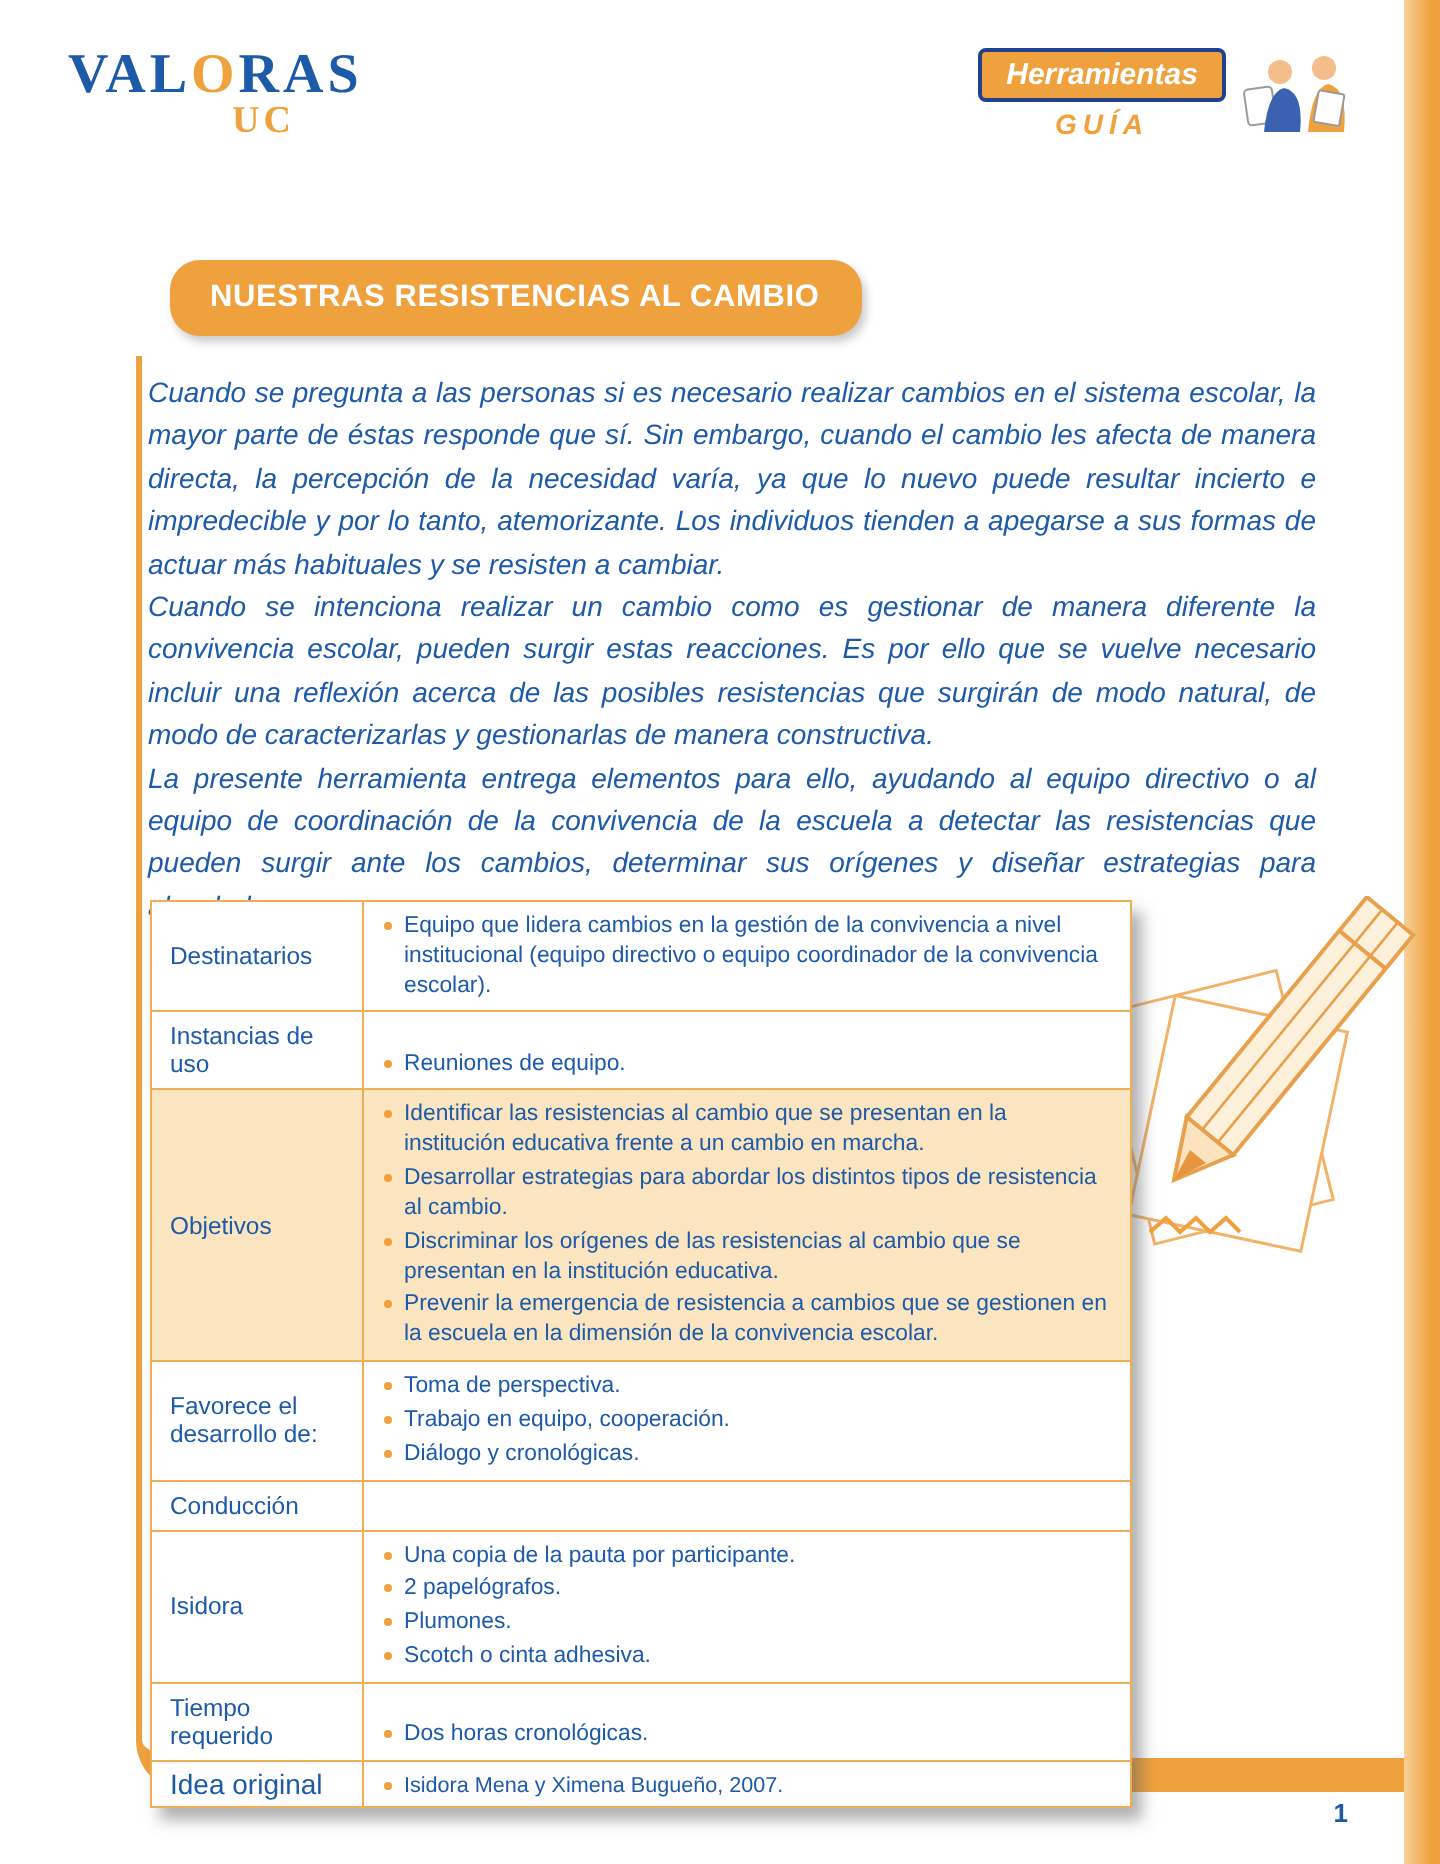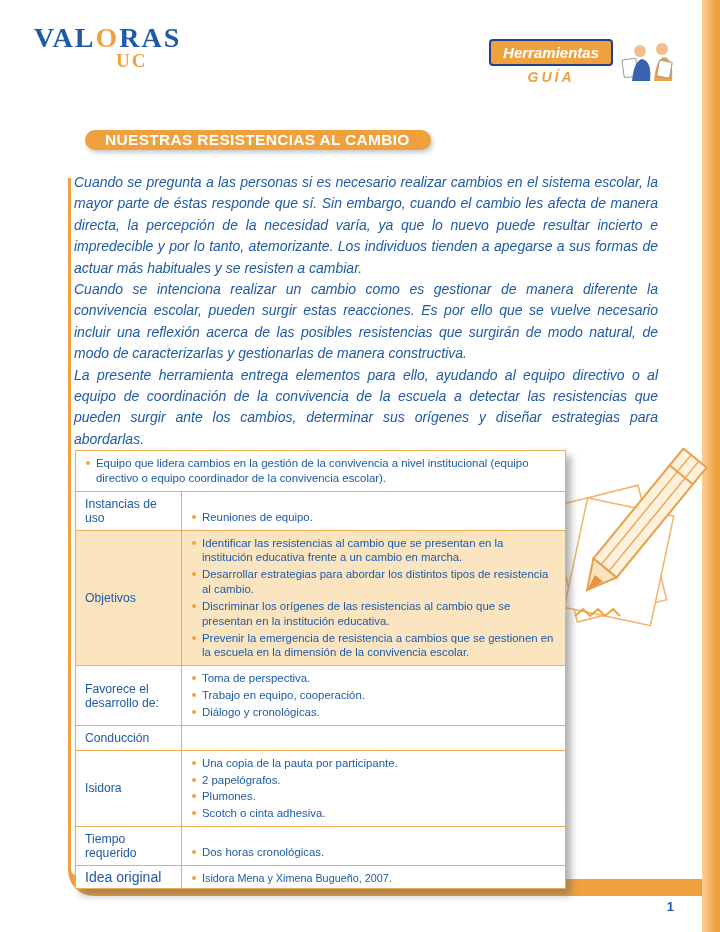--- a/index.html
+++ b/index.html
@@ -14,40 +14,40 @@
   .right-strip { position:absolute; top:0; right:0; width:18px; height:932px;
     background:linear-gradient(to right, #F8D09A, var(--orange) 75%); }
 
   
   .logo { position:absolute; left:34px; top:24px; font-family:"Liberation Serif", serif; }
   .logo-main { font-size:28px; font-weight:bold; letter-spacing:2px; color:var(--blue); line-height:1; }
   .logo-main .o { color:var(--orange); }
   .logo-sub { font-size:19px; font-weight:bold; color:var(--orange); letter-spacing:2px; margin-left:82px; margin-top:-2px; }
 
   
-  .badge { position:absolute; top:39px; right:40px; display:flex; align-items:flex-start; gap:5px; }
+  .badge { position:absolute; top:24px; right:40px; display:flex; align-items:flex-start; gap:5px; }
   .badge-col { display:flex; flex-direction:column; }
   .badge-title { background:var(--orange); border:2px solid var(--navy); border-radius:4px;
     color:#fff; font-style:italic; font-weight:bold; font-size:15px; padding:3px 12px; white-space:nowrap; }
   .badge-sub { color:var(--orange); font-style:italic; font-weight:bold; font-size:14px;
     letter-spacing:3px; text-align:center; margin-top:3px; }
 
   
-  .title-banner { position:absolute; left:85px; top:130px; width:346px; height:20px;
+  .title-banner { position:absolute; left:85px; top:130px; width:346px; height:38px;
     background:var(--orange); border-radius:15px; display:flex; align-items:center;
     padding-left:20px; box-shadow:2px 3px 4px rgba(140,140,140,.45); }
   .title-banner span { color:#fff; font-weight:bold; font-size:15.5px; letter-spacing:.3px; }
 
   
   .frame { position:absolute; left:68px; top:178px; width:634px; height:718px;
     border-left:3px solid var(--orange); border-bottom:17px solid var(--orange);
     border-bottom-left-radius:26px; pointer-events:none; }
 
   
-  .intro { position:absolute; left:74px; top:172px; width:584px;
+  .intro { position:absolute; left:74px; top:186px; width:584px;
     color:var(--blue); font-style:italic; font-size:14px; line-height:1.53; text-align:justify; }
   .intro p { margin:0; }
 
   
   .info-table { position:absolute; left:75px; top:450px; width:491px; background:#fff;
     border:1px solid var(--border); box-shadow:5px 6px 7px rgba(100,100,100,.5); z-index:2; }
   .trow { display:flex; border-bottom:1px solid var(--border); background:#fff; }
   .trow:last-child { border-bottom:none; }
   .trow.highlight { background:var(--peach); }
   .tlabel { width:106px; min-width:106px; border-right:1px solid var(--border);
@@ -115,20 +115,21 @@
   <polygon points="161.6,19.5 138.4,0.5 48.4,110.5 71.6,129.5" fill="#FDF1DC" stroke="#E8A04C" stroke-width="2"></polygon>
   <line x1="153.9" y1="13.2" x2="63.9" y2="123.2" stroke="#E8A04C" stroke-width="1.3"></line>
   <line x1="146.1" y1="6.8" x2="56.1" y2="116.8" stroke="#E8A04C" stroke-width="1.3"></line>
   <line x1="147.8" y1="36.3" x2="124.6" y2="17.3" stroke="#E8A04C" stroke-width="2"></line>
   <polygon points="48.4,110.5 71.6,129.5 42,142" fill="#FBE3C0" stroke="#E8A04C" stroke-width="2"></polygon>
   <polygon points="50,127 58,133.5 42,142" fill="#E8953F"></polygon>
 </svg>
 
 <div class="info-table">
     <div class="trow">
+      <div class="tlabel">Destinatarios</div>
       <div class="tcontent">
         <div class="titem">
           <span class="bullet"></span>
           <span>Equipo que lidera cambios en la gestión de la convivencia a nivel institucional (equipo directivo o equipo coordinador de la convivencia escolar).</span>
         </div>
       </div>
     </div>
     <div class="trow">
       <div class="tlabel">Instancias de uso</div>
       <div class="tcontent">

